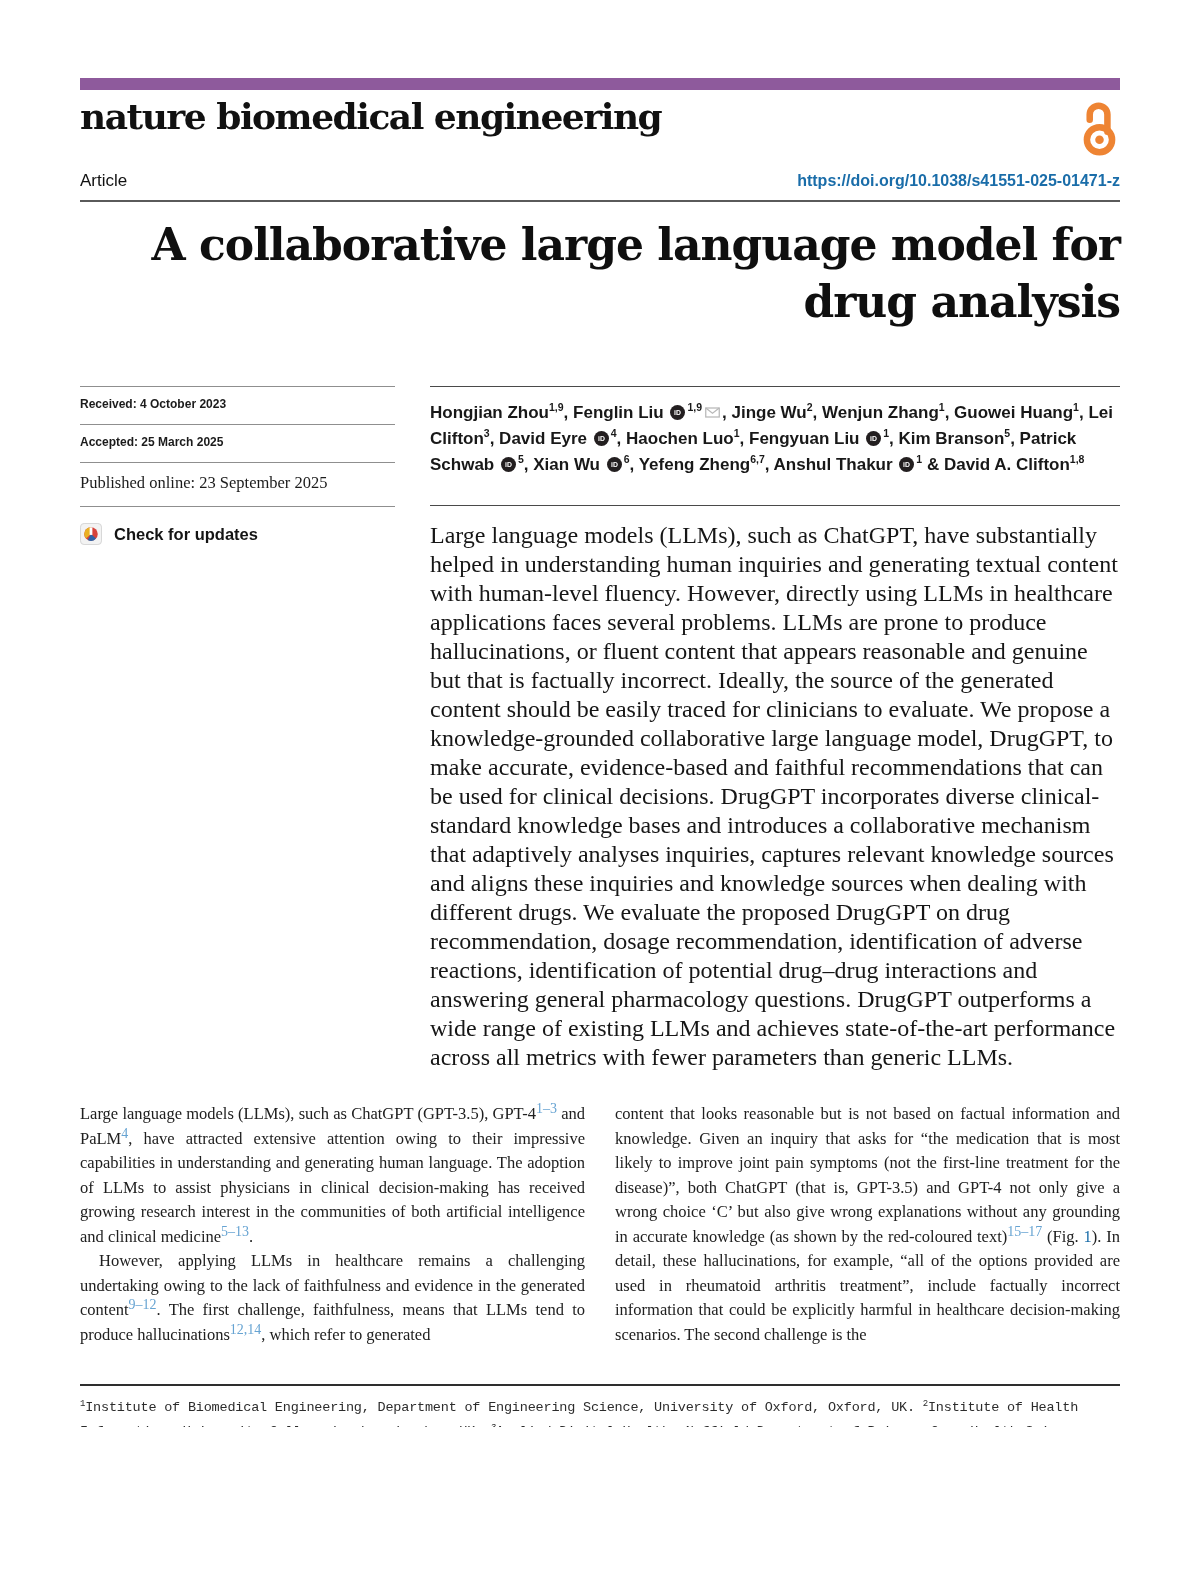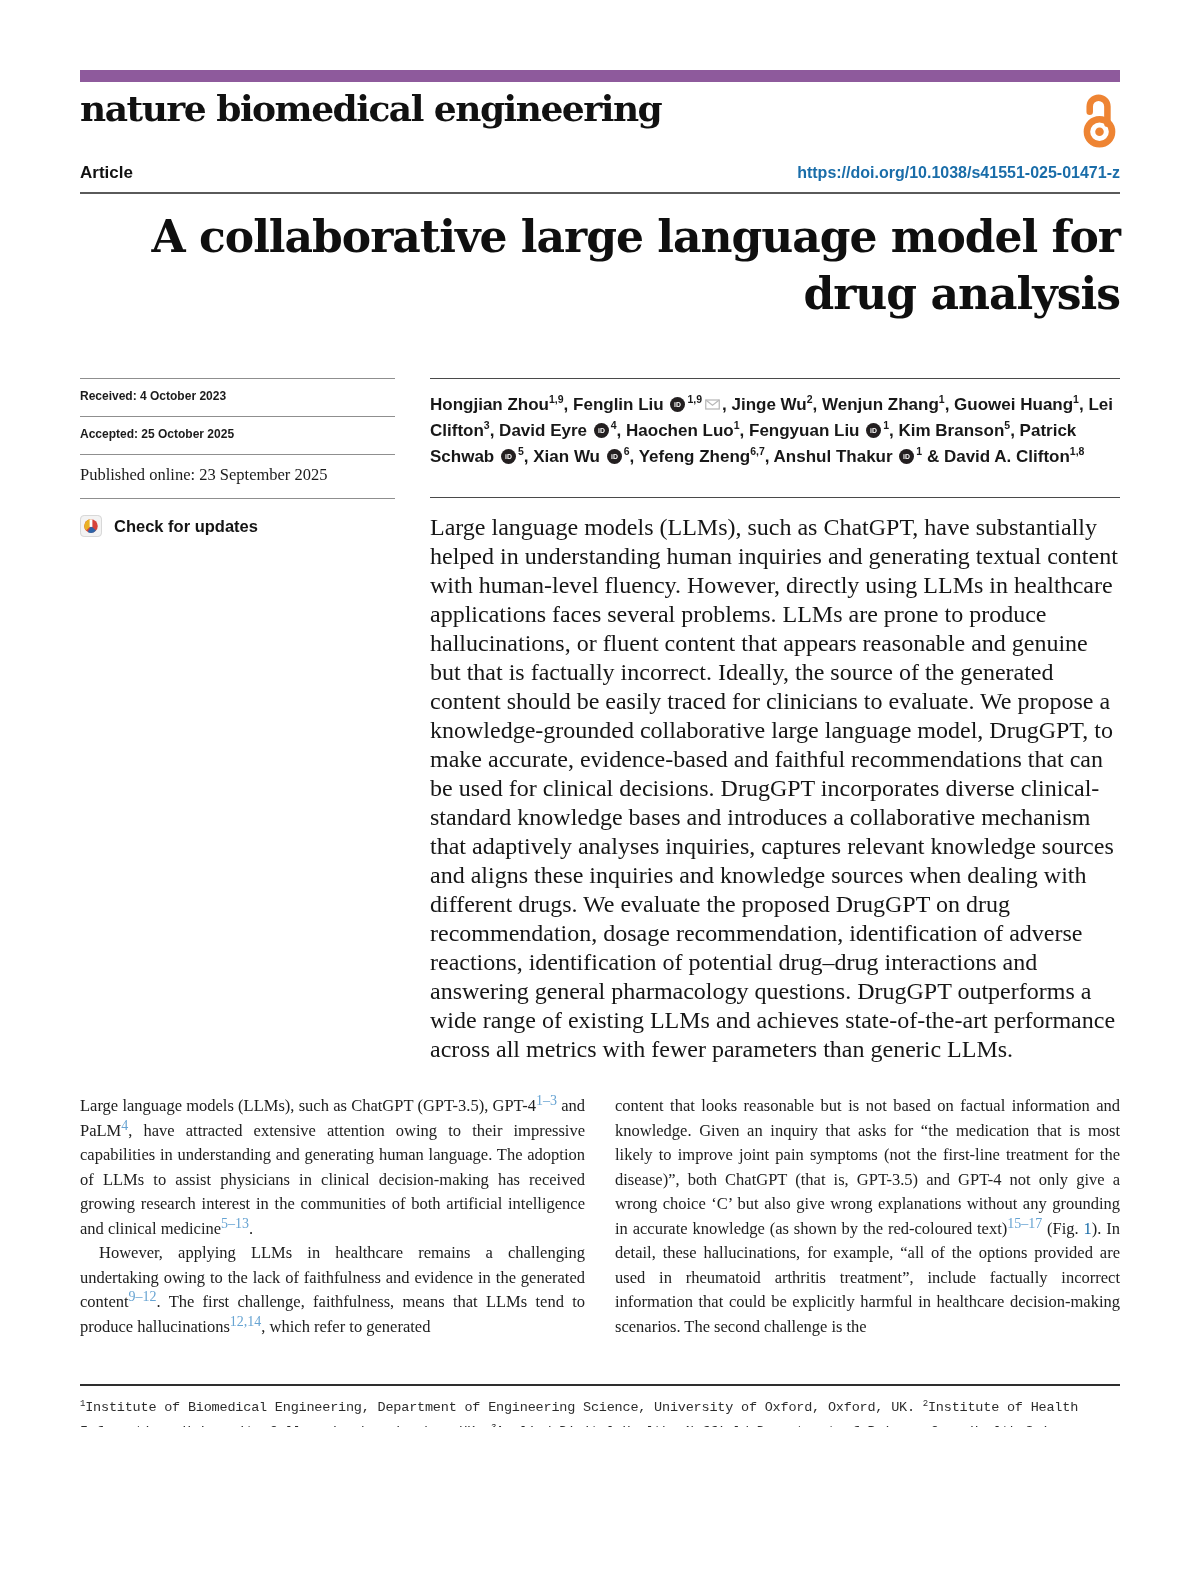--- a/index.html
+++ b/index.html
@@ -2,37 +2,37 @@
 <html style="--accent-purple: #8e5a9c; --oa-orange: #ee8433; --link-blue: #1a6da9; --cite-blue: #66a3d2; --email-blue: #4093cc;"><head>
 <meta charset="utf-8">
 <style>
   html,body{margin:0;padding:0;background:#ffffff;}
   .page{
     position:relative;
     width:1200px;height:1427px;
     margin:0 auto;
     background:#fff;
     box-sizing:border-box;
-    padding:0 80px;
+    padding:8px 80px;
     overflow:hidden;
     color:#1e1e1e;
     font-family:"Liberation Serif", serif;
   }
   
   .topbar{margin-top:70px;height:12px;background:var(--accent-purple,#8e5a9c);}
   .masthead{display:flex;justify-content:space-between;align-items:flex-start;margin-top:5px;height:72px;}
   .journal-name{
     font-family:"DejaVu Serif", serif;
     font-weight:bold;font-size:36px;letter-spacing:-1.5px;
     color:#111;line-height:1.2;
   }
   .oa-badge{margin-top:6px;}
   
   .article-row{display:flex;justify-content:space-between;align-items:baseline;margin-top:4px;}
-  .article-label{font-family:"Liberation Sans", sans-serif;font-weight:bold;font-size:17px;color:#111;}
+  .article-label{font-family:"Liberation Sans", sans-serif;font-weight:normal;font-size:17px;color:#111;}
   .doi-link{font-family:"Liberation Sans", sans-serif;font-weight:600;font-size:16px;color:var(--link-blue,#1a6da9);text-decoration:none;cursor:pointer;}
   .rule-heavy{border:none;border-top:2px solid #5a5a5a;margin:9px 0 0 0;}
   
   .title{
     font-family:"DejaVu Serif", serif;
     font-weight:bold;font-size:44px;line-height:57px;letter-spacing:-1px;
     color:#0f0f0f;margin:14px 0 0 0;
     white-space:pre-line;
     text-align:right;
   }
@@ -117,21 +117,21 @@
   </div>
 
   <hr class="rule-heavy">
 
   <h1 class="title">A collaborative large language model for
 drug analysis</h1>
 
   <div class="info-grid">
     <aside>
       <div class="meta-item">Received: 4 October 2023</div>
-      <div class="meta-item">Accepted: 25 October 2025</div>
+      <div class="meta-item">Accepted: 25 March 2025</div>
       <div class="meta-item serif">Published online: 23 September 2025</div>
       <div class="check-row">
         <svg viewBox="0 0 24 24" width="22" height="22">
           <rect x="0.5" y="0.5" width="23" height="23" rx="4" fill="#f3f3f3" stroke="#d2d2d2"></rect>
           <circle cx="12" cy="12" r="7.4" fill="#d6433b"></circle>
           <path d="M12 4.6 L12 12 L6.6 16.9 A7.4 7.4 0 0 1 12 4.6" fill="#e9b123"></path>
           <path d="M12 12 L17.4 16.9 A7.4 7.4 0 0 1 8.4 18.6 Z" fill="#2d64a8"></path>
           <rect x="10.5" y="4.8" width="3" height="8.2" fill="#ffffff"></rect>
         </svg>
         <span>Check for updates</span>

